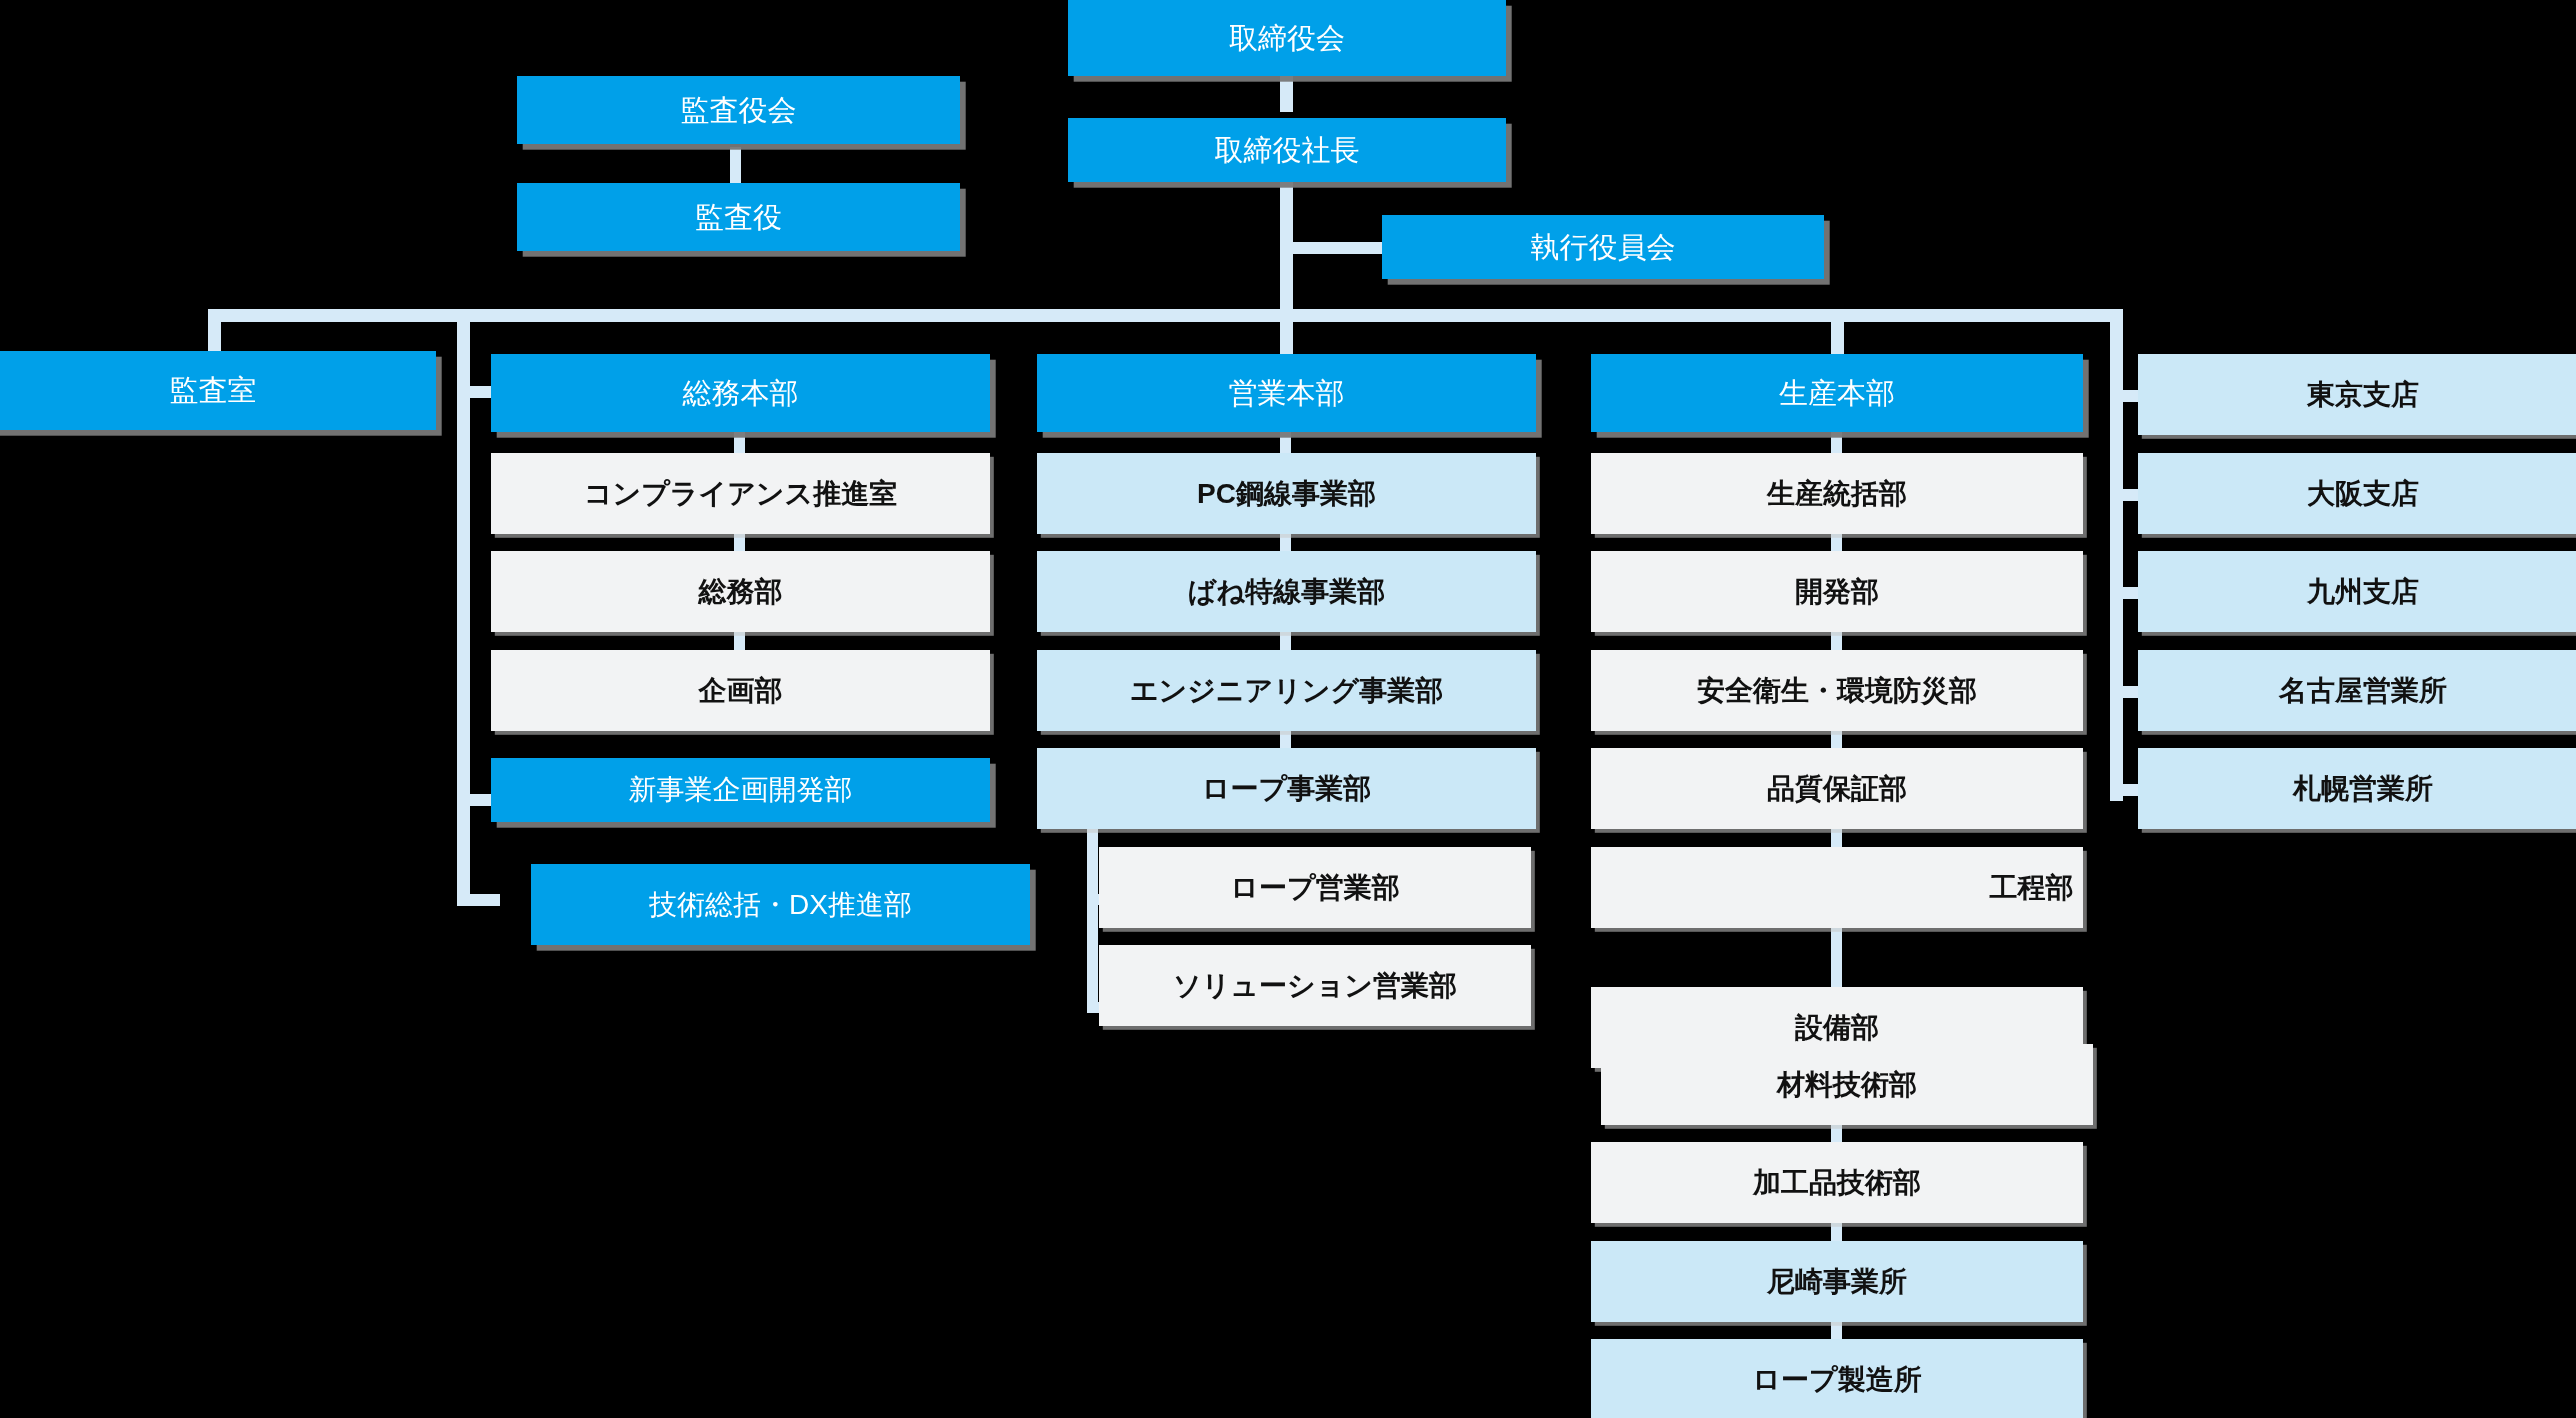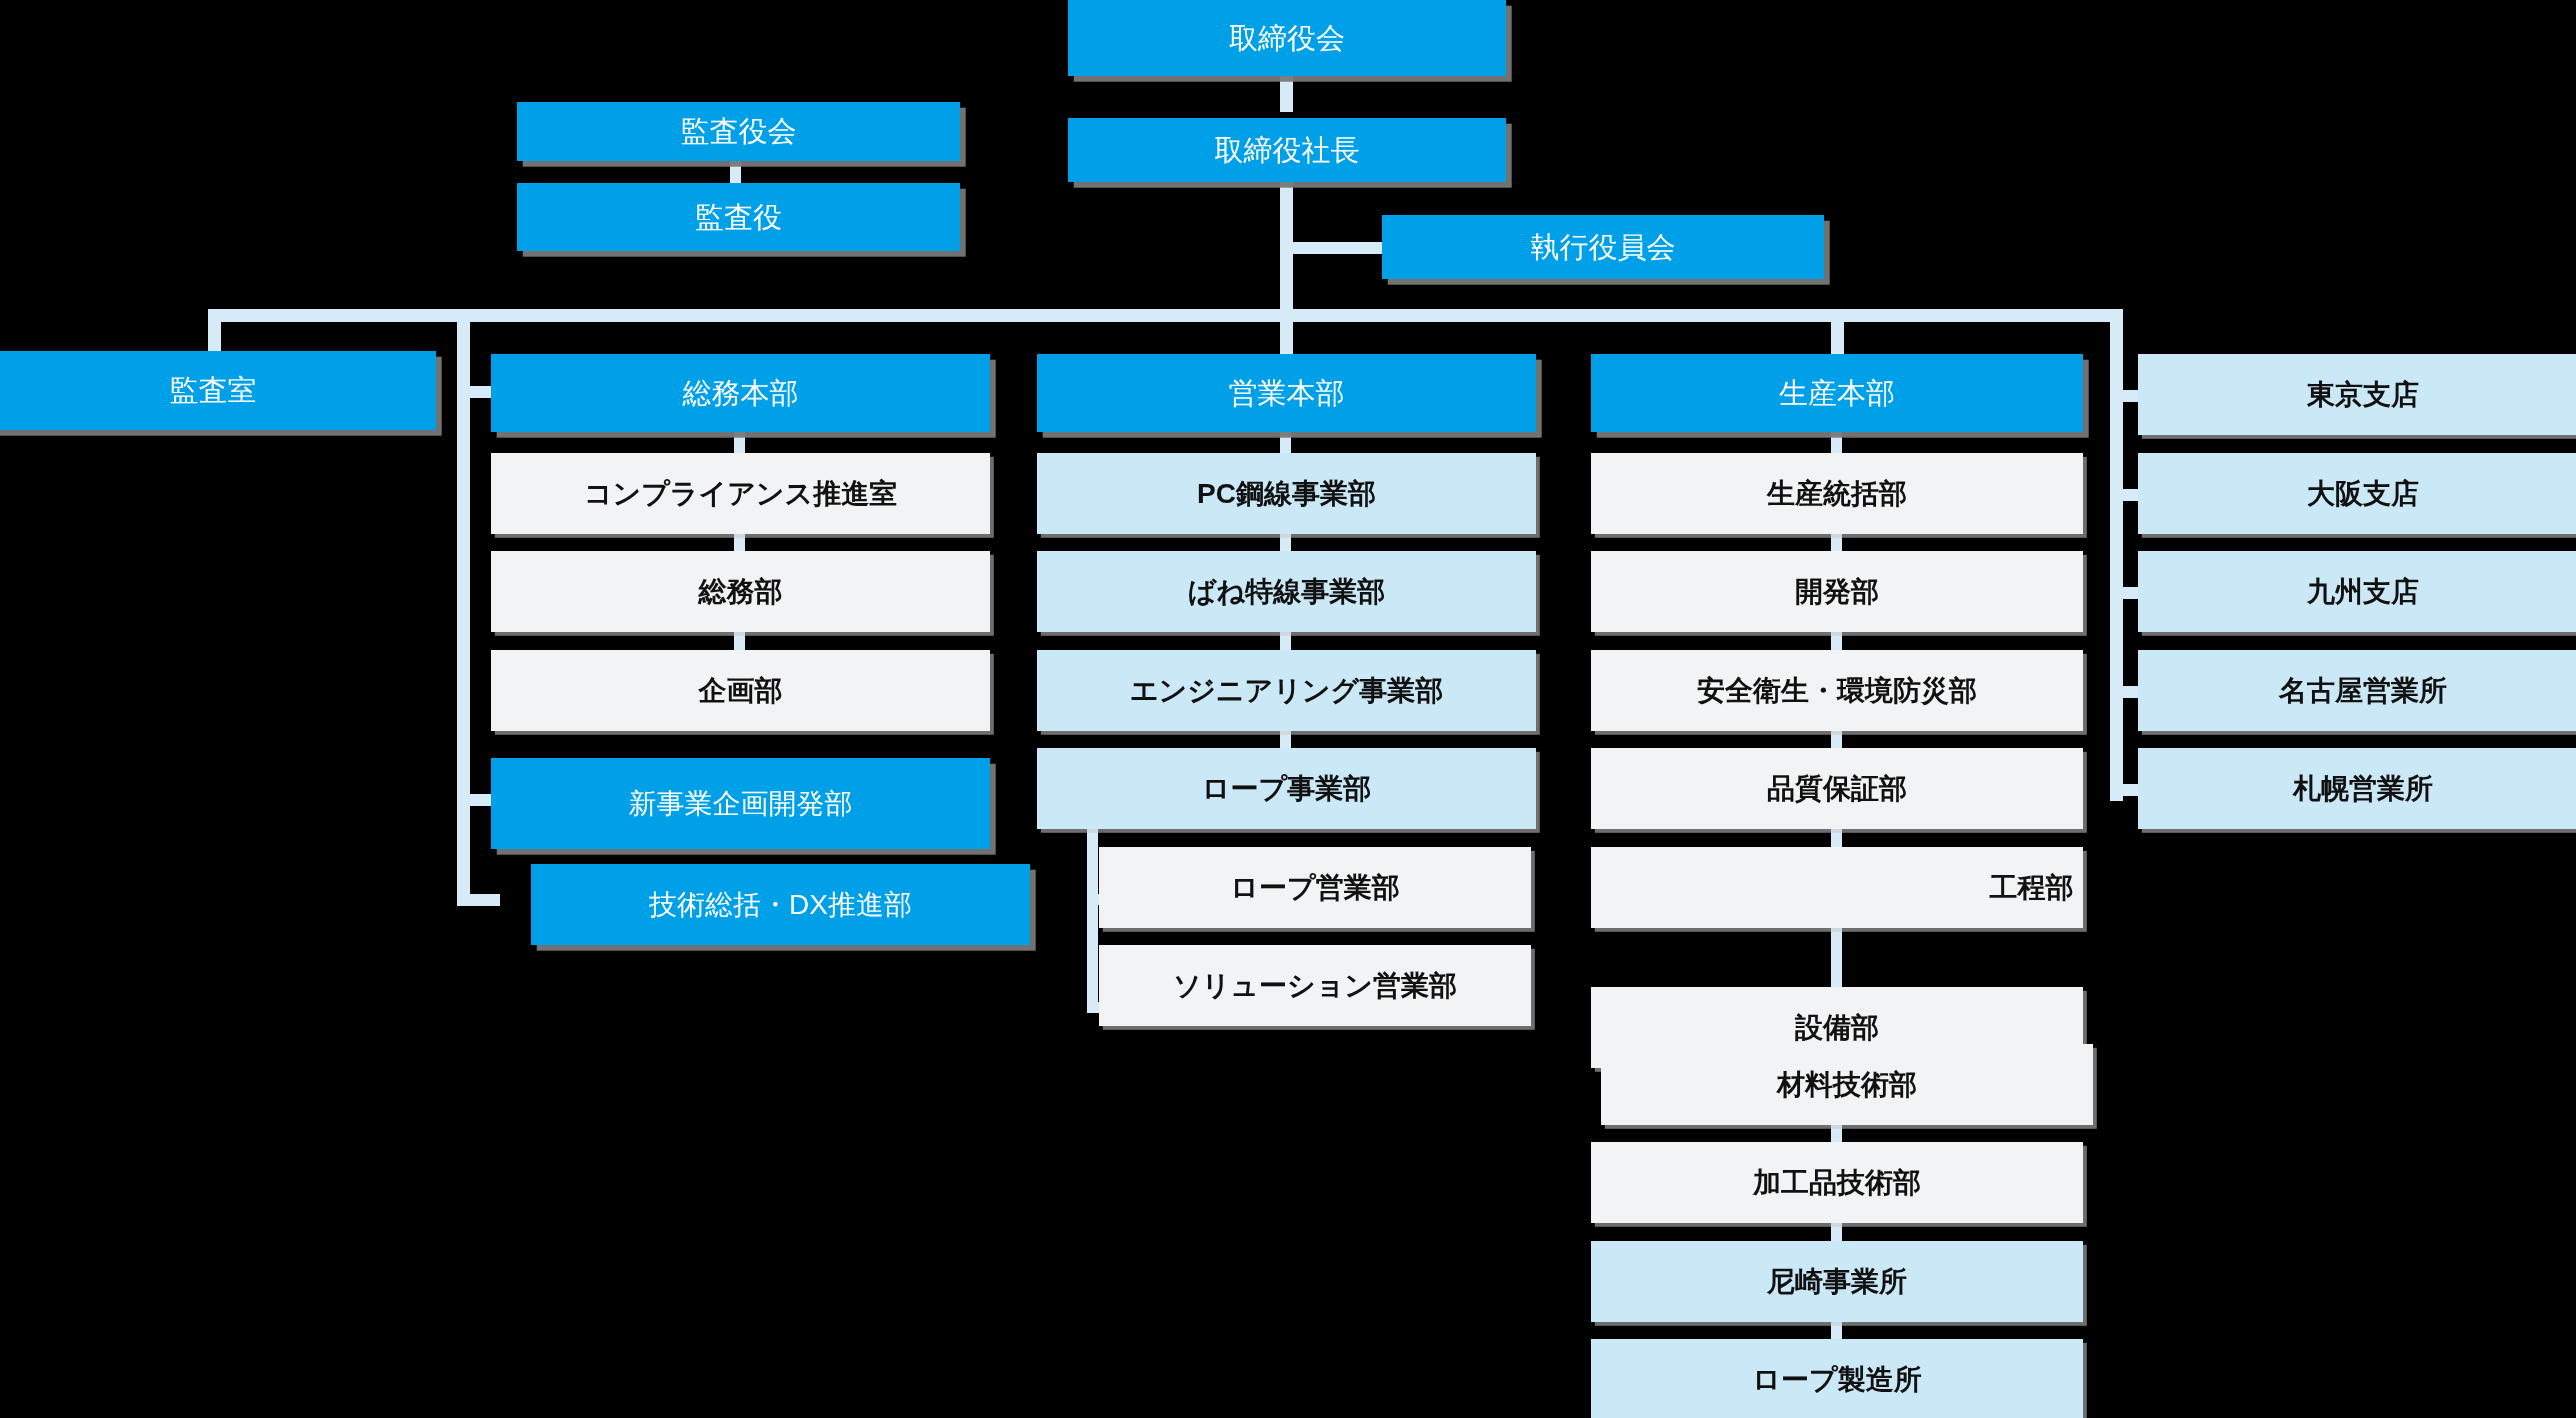--- a/index.html
+++ b/index.html
@@ -85,21 +85,21 @@
     </div>
 
   <div class="box blue f31" style="left:1068px;top:118px;width:438px;height:64px;">
       <span>取締役社長</span>
     </div>
 
   <div class="box blue f31" style="left:1382px;top:215px;width:442px;height:64px;">
       <span>執行役員会</span>
     </div>
 
-  <div class="box blue f31" style="left:517px;top:76px;width:443px;height:59px;margin-top:26px;">
+  <div class="box blue f31" style="left:517px;top:76px;width:443px;height:68px;">
       <span>監査役会</span>
     </div>
 
   <div class="box blue f31" style="left:517px;top:183px;width:443px;height:68px;">
       <span>監査役</span>
     </div>
 
   <div class="box blue f31" style="left:-9.5px;top:351px;width:445px;height:79px;">
       <span>監査室</span>
     </div>
@@ -111,21 +111,21 @@
   <div class="box gray f30" style="left:491px;top:453px;width:499px;height:81px;">
       <span>コンプライアンス推進室</span>
     </div>
   <div class="box gray f30" style="left:491px;top:551px;width:499px;height:81px;">
       <span>総務部</span>
     </div>
   <div class="box gray f30" style="left:491px;top:650px;width:499px;height:81px;">
       <span>企画部</span>
     </div>
 
-  <div class="box blue f30" style="left:491px;top:758px;width:499px;height:91px;align-items:center;">
+  <div class="box blue f30" style="left:491px;top:758px;width:499px;height:64px;align-items:center;">
       <span>新事業企画開発部</span>
     </div>
   <div class="box blue f30" style="left:491px;top:864px;width:499px;height:81px;margin-left:40px;">
       <span>技術総括・DX推進部</span>
     </div>
 
   <div class="box blue f31" style="left:1037px;top:354px;width:499px;height:78px;">
       <span>営業本部</span>
     </div>
 

